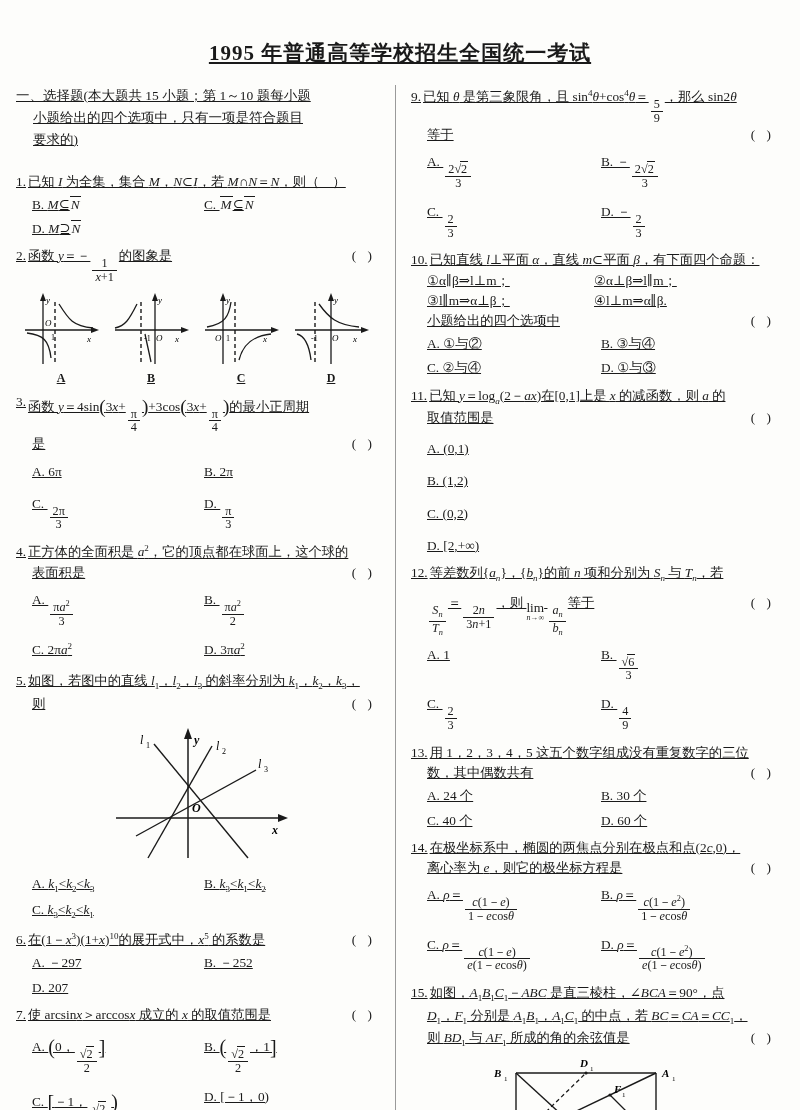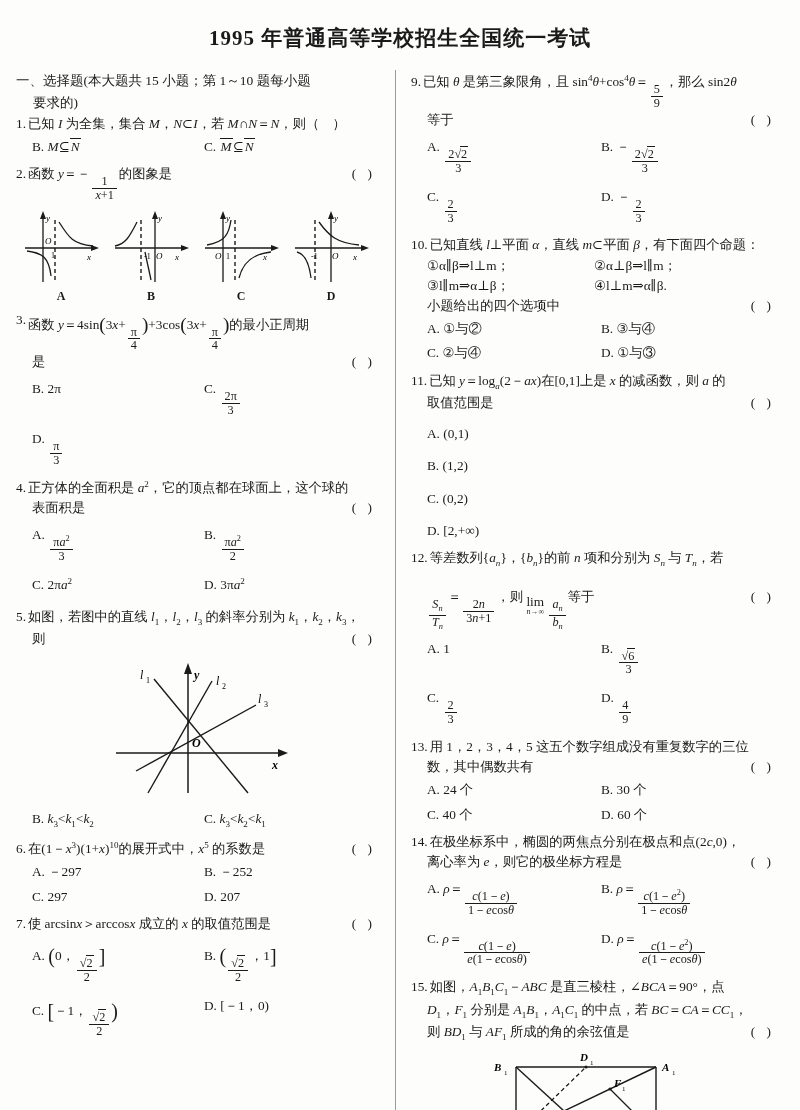--- a/index.html
+++ b/index.html
@@ -1,21 +1,21 @@
 <!DOCTYPE html>
 <html><head>
 <meta charset="utf-8">
 <style>
   html,body{margin:0;padding:0;}
   body{
     width:800px;height:1110px;background:#fdfdfb;
     font-family:"Liberation Serif","DejaVu Serif",serif;
     color:#1a1a1a;position:relative;overflow:hidden;
   }
-  .page{position:relative;width:800px;height:940px;box-sizing:border-box;padding:16px 16px 6px 16px;}
+  .page{position:relative;width:800px;height:940px;box-sizing:border-box;padding:31px 16px 6px 16px;text-decoration:underline;}
   .title{
     text-align:center;font-weight:bold;font-size:21px;letter-spacing:1px;
     margin:8px 0 18px 0;font-family:"Liberation Serif","DejaVu Serif",serif;
   }
   .columns{display:flex;align-items:flex-start;}
   .col{width:370px;box-sizing:border-box;}
   .col-left{padding-right:10px;}
   .divider{width:1px;align-self:stretch;background:#9a9a9a;margin:0 9px;min-height:990px;}
   .col-right{padding-left:6px;}
 
@@ -25,21 +25,21 @@
   .qbody{flex:1 1 auto;}
   .indent{padding-left:16px;}
   .paren{float:right;letter-spacing:4px;}
   .clearfix::after{content:"";display:block;clear:both;}
 
   .opts{display:flex;flex-wrap:wrap;padding-left:16px;margin-top:1px;}
   .opt{width:50%;box-sizing:border-box;padding:2px 0;font-size:13.3px;}
   .opts-tall .opt{padding:6px 0;}
   .opts-stack .opt{width:100%;padding:2px 0;margin-top:8px;}
 
-  .intro{font-size:13.5px;line-height:1.62;margin-bottom:0;}
+  .intro{font-size:13.5px;line-height:1.62;margin-bottom:21px;}
   .intro .cont{padding-left:17px;display:block;}
 
   i,em{font-family:"Liberation Serif","DejaVu Serif",serif;font-style:italic;}
   .ovl{border-top:1px solid #1a1a1a;padding:0 1px;display:inline-block;line-height:1.15;}
 
   .frac{display:inline-flex;flex-direction:column;vertical-align:-0.52em;text-align:center;margin:0 2px;line-height:1.05;}
   .frac .num{border-bottom:1px solid #1a1a1a;padding:0 3px;font-size:0.92em;}
   .frac .den{padding:0 3px;font-size:0.92em;}
   .sq{display:inline-block;}
   .sq > .rad{border-top:1px solid #1a1a1a;padding:0 1px 0 1px;margin-left:-1px;}
@@ -57,31 +57,33 @@
 <div class="page">
 
   <div class="title">1995 年普通高等学校招生全国统一考试</div>
 
   <div class="columns">
 
     <div class="col col-left">
 
       <div class="intro">
         <span>一、选择题(本大题共 15 小题；第 1～10 题每小题</span>
+        <span class="cont">小题给出的四个选项中，只有一项是符合题目</span>
         <span class="cont">要求的)</span>
       </div>
 
       <div class="q">
         <div class="qline">
           <span class="qnum">1.</span>
           <span class="qbody">已知 <i>I</i> 为全集，集合 <i>M</i>，<i>N</i>⊂<i>I</i>，若 <i>M</i>∩<i>N</i>＝<i>N</i>，则（&nbsp;&nbsp;&nbsp;&nbsp;）</span>
         </div>
         <div class="opts">
           <div class="opt">B.&nbsp;<i>M</i>⊆<span class="ovl"><i>N</i></span></div>
           <div class="opt">C.&nbsp;<span class="ovl"><i>M</i></span>⊆<span class="ovl"><i>N</i></span></div>
+          <div class="opt">D.&nbsp;<i>M</i>⊇<span class="ovl"><i>N</i></span></div>
         </div>
       </div>
 
       <div class="q">
         <div class="qline clearfix">
           <span class="qnum">2.</span>
           <span class="qbody">函数 <i>y</i>＝－<span class="frac">
                 <span class="num">1</span>
                 <span class="den"><i>x</i>+1</span>
               </span>的图象是
@@ -168,20 +170,21 @@
                 <span class="den">4</span>
               </span><span style="font-size:1.45em;vertical-align:-.12em;">)</span>+3cos<span style="font-size:1.45em;vertical-align:-.12em;">(</span>3<i>x</i>+<span class="frac">
                 <span class="num">π</span>
                 <span class="den">4</span>
               </span><span style="font-size:1.45em;vertical-align:-.12em;">)</span>的最小正周期</span>
         </div>
         <div class="indent clearfix">是
           <span class="paren">(      )</span>
         </div>
         <div class="opts opts-tall">
+          <div class="opt">A.&nbsp;6π</div>
           <div class="opt">B.&nbsp;2π</div>
           <div class="opt">C.&nbsp;<span class="frac">
                 <span class="num">2π</span>
                 <span class="den">3</span>
               </span></div>
           <div class="opt">D.&nbsp;<span class="frac">
                 <span class="num">π</span>
                 <span class="den">3</span>
               </span></div>
         </div>
@@ -233,36 +236,36 @@
             <text x="126" y="36" font-size="8" font-family="'Liberation Serif',serif">2</text>
             <text x="162" y="50" font-size="12" font-style="italic" font-family="'Liberation Serif',serif">l</text>
             <text x="168" y="54" font-size="8" font-family="'Liberation Serif',serif">3</text>
             <text x="96" y="94" font-size="12" font-style="italic" font-weight="bold" font-family="'Liberation Serif',serif">O</text>
             <text x="176" y="116" font-size="12" font-style="italic" font-weight="bold" font-family="'Liberation Serif',serif">x</text>
             <text x="98" y="26" font-size="12" font-style="italic" font-weight="bold" font-family="'Liberation Serif',serif">y</text>
           </svg>
         </div>
 
         <div class="opts">
+          <div class="opt">A.&nbsp;<i>k</i><sub>1</sub>&lt;<i>k</i><sub>2</sub>&lt;<i>k</i><sub>3</sub></div>
           <div class="opt">B.&nbsp;<i>k</i><sub>3</sub>&lt;<i>k</i><sub>1</sub>&lt;<i>k</i><sub>2</sub></div>
           <div class="opt">C.&nbsp;<i>k</i><sub>3</sub>&lt;<i>k</i><sub>2</sub>&lt;<i>k</i><sub>1</sub></div>
         </div>
       </div>
 
       <div class="q">
         <div class="qline clearfix">
           <span class="qnum">6.</span>
           <span class="qbody">在(1－<i>x</i><sup>3</sup>)(1+<i>x</i>)<sup>10</sup>的展开式中，<i>x</i><sup>5</sup> 的系数是
             <span class="paren">(      )</span>
           </span>
         </div>
         <div class="opts">
           <div class="opt">A.&nbsp;－297</div>
           <div class="opt">B.&nbsp;－252</div>
-          <div class="opt">C.&nbsp;297</div>
           <div class="opt">D.&nbsp;207</div>
         </div>
       </div>
 
       <div class="q">
         <div class="qline clearfix">
           <span class="qnum">7.</span>
           <span class="qbody">使 arcsin<i>x</i>＞arccos<i>x</i> 成立的 <i>x</i> 的取值范围是
             <span class="paren">(      )</span>
           </span>
@@ -362,21 +365,21 @@
           <div class="opt">C. (0,2)</div>
           <div class="opt">D. [2,+∞)</div>
         </div>
       </div>
 
       <div class="q">
         <div class="qline">
           <span class="qnum">12.</span>
           <span class="qbody">等差数列{<i>a</i><sub><i>n</i></sub>}，{<i>b</i><sub><i>n</i></sub>}的前 <i>n</i> 项和分别为 <i>S</i><sub><i>n</i></sub> 与 <i>T</i><sub><i>n</i></sub>，若</span>
         </div>
-        <div class="clearfix" style="padding-left:16px;margin-top:17px;">
+        <div class="clearfix" style="padding-left:16px;margin-top:8px;">
           <span class="frac">
               <span class="num"><i>S</i><sub><i>n</i></sub></span>
               <span class="den"><i>T</i><sub><i>n</i></sub></span>
             </span>＝<span class="frac">
               <span class="num">2<i>n</i></span>
               <span class="den">3<i>n</i>+1</span>
             </span>，则 <span style="display:inline-flex;flex-direction:column;text-align:center;line-height:1;vertical-align:-.35em;">
               <span>lim</span>
               <span style="font-size:.6em;"><i>n</i>→∞</span>
             </span> <span class="frac">

